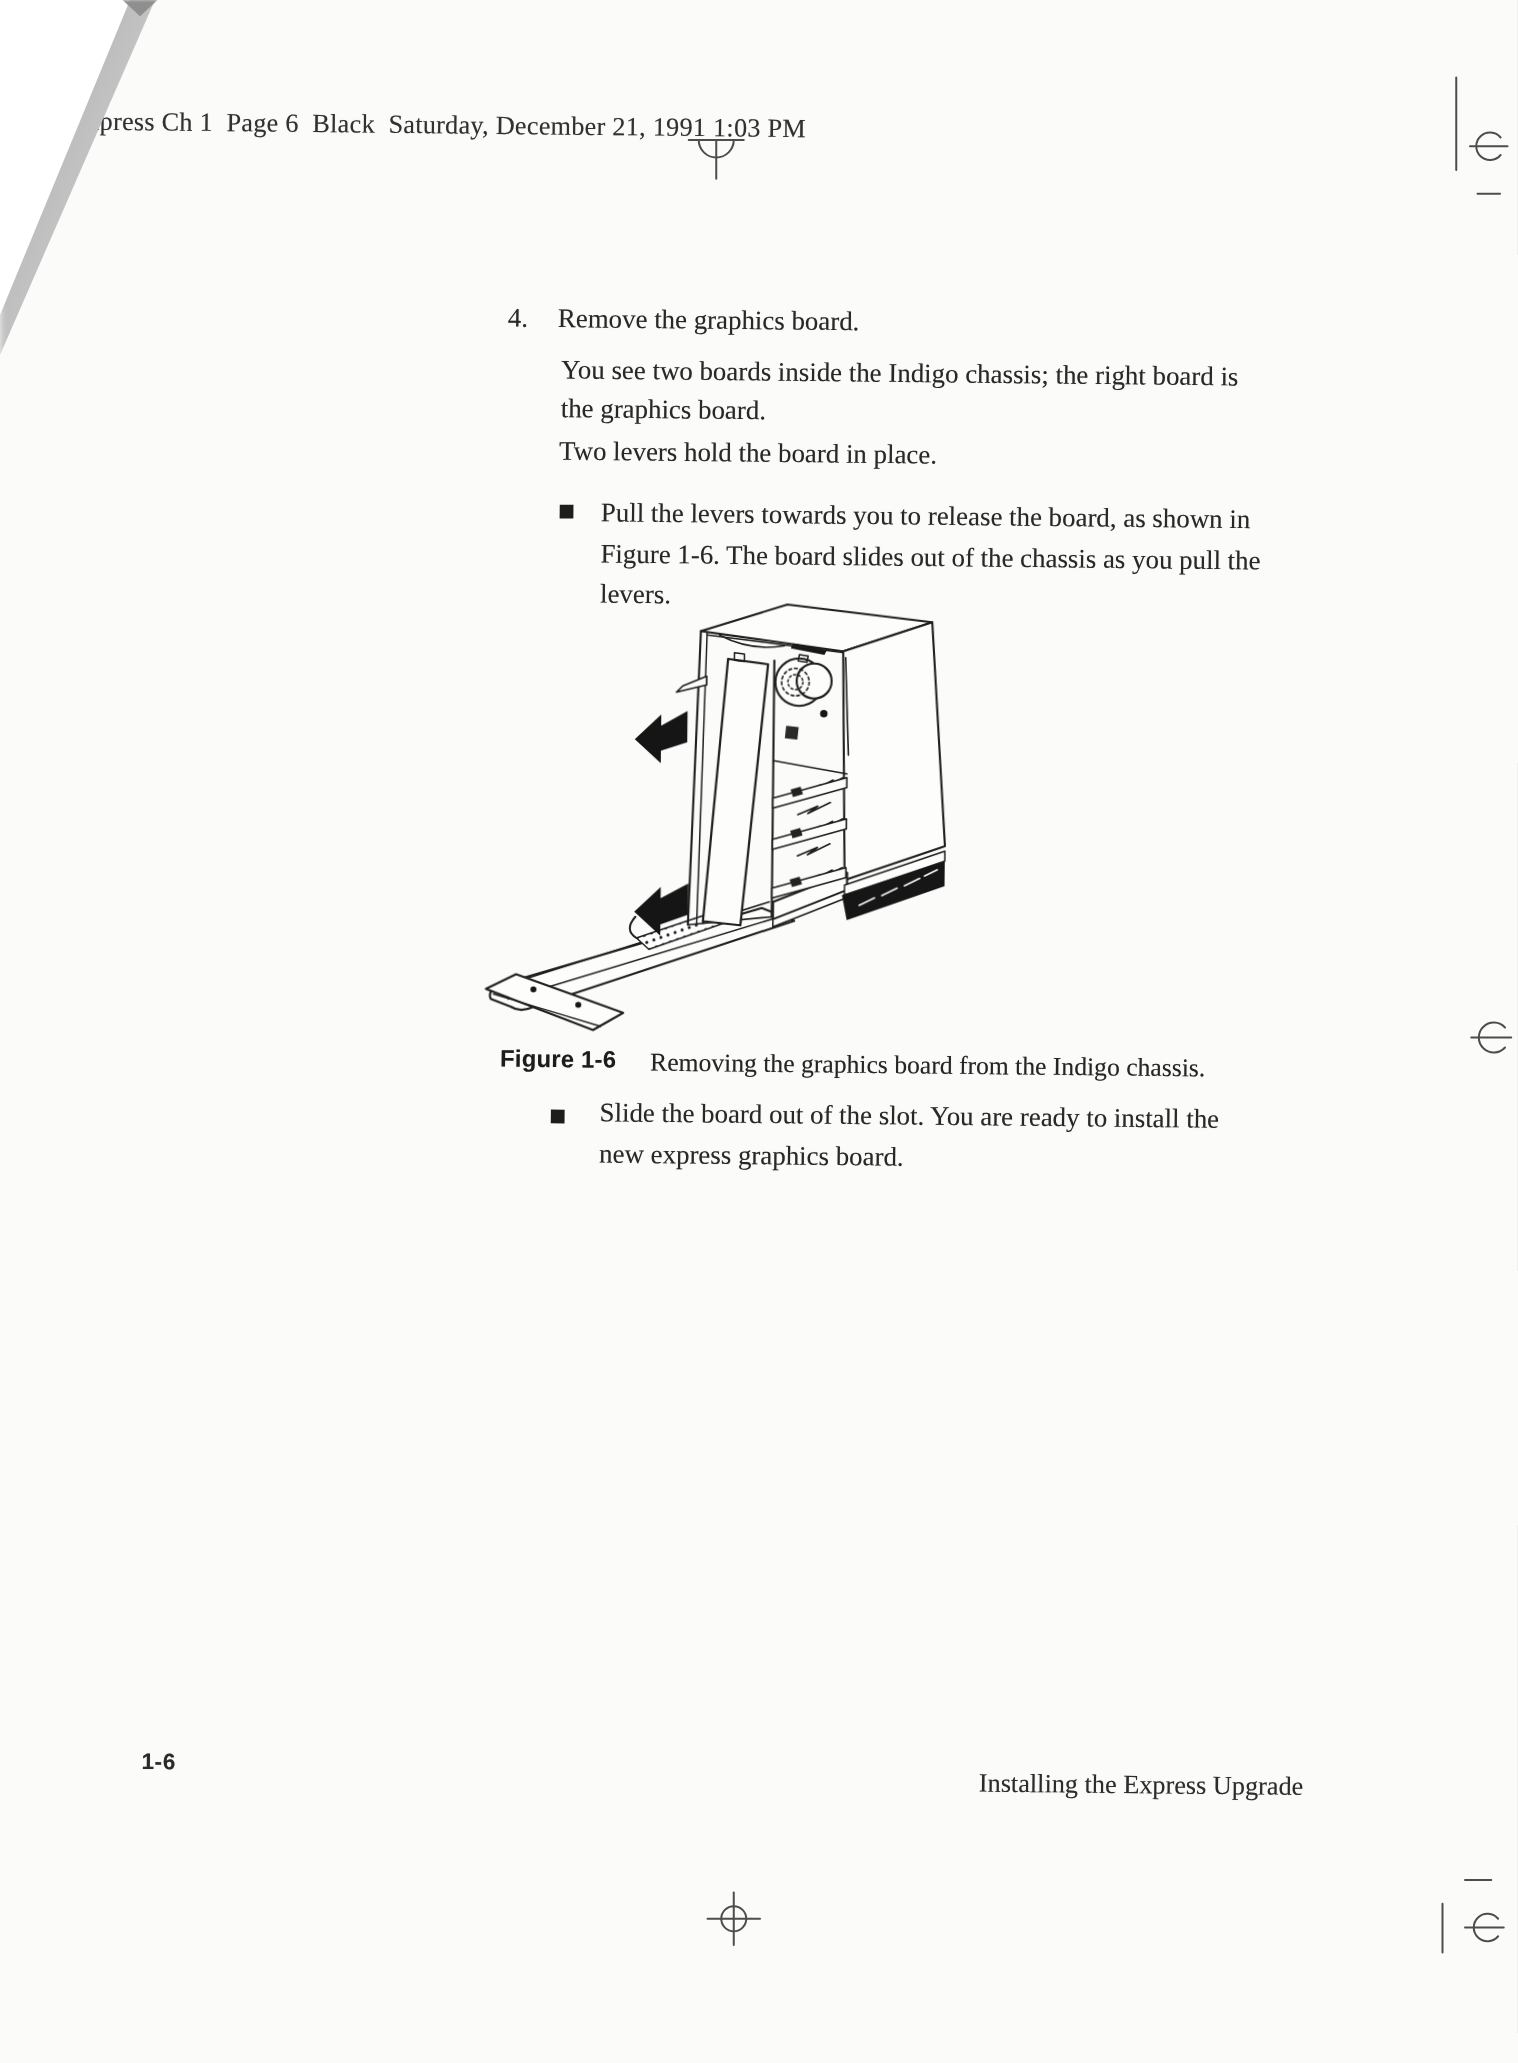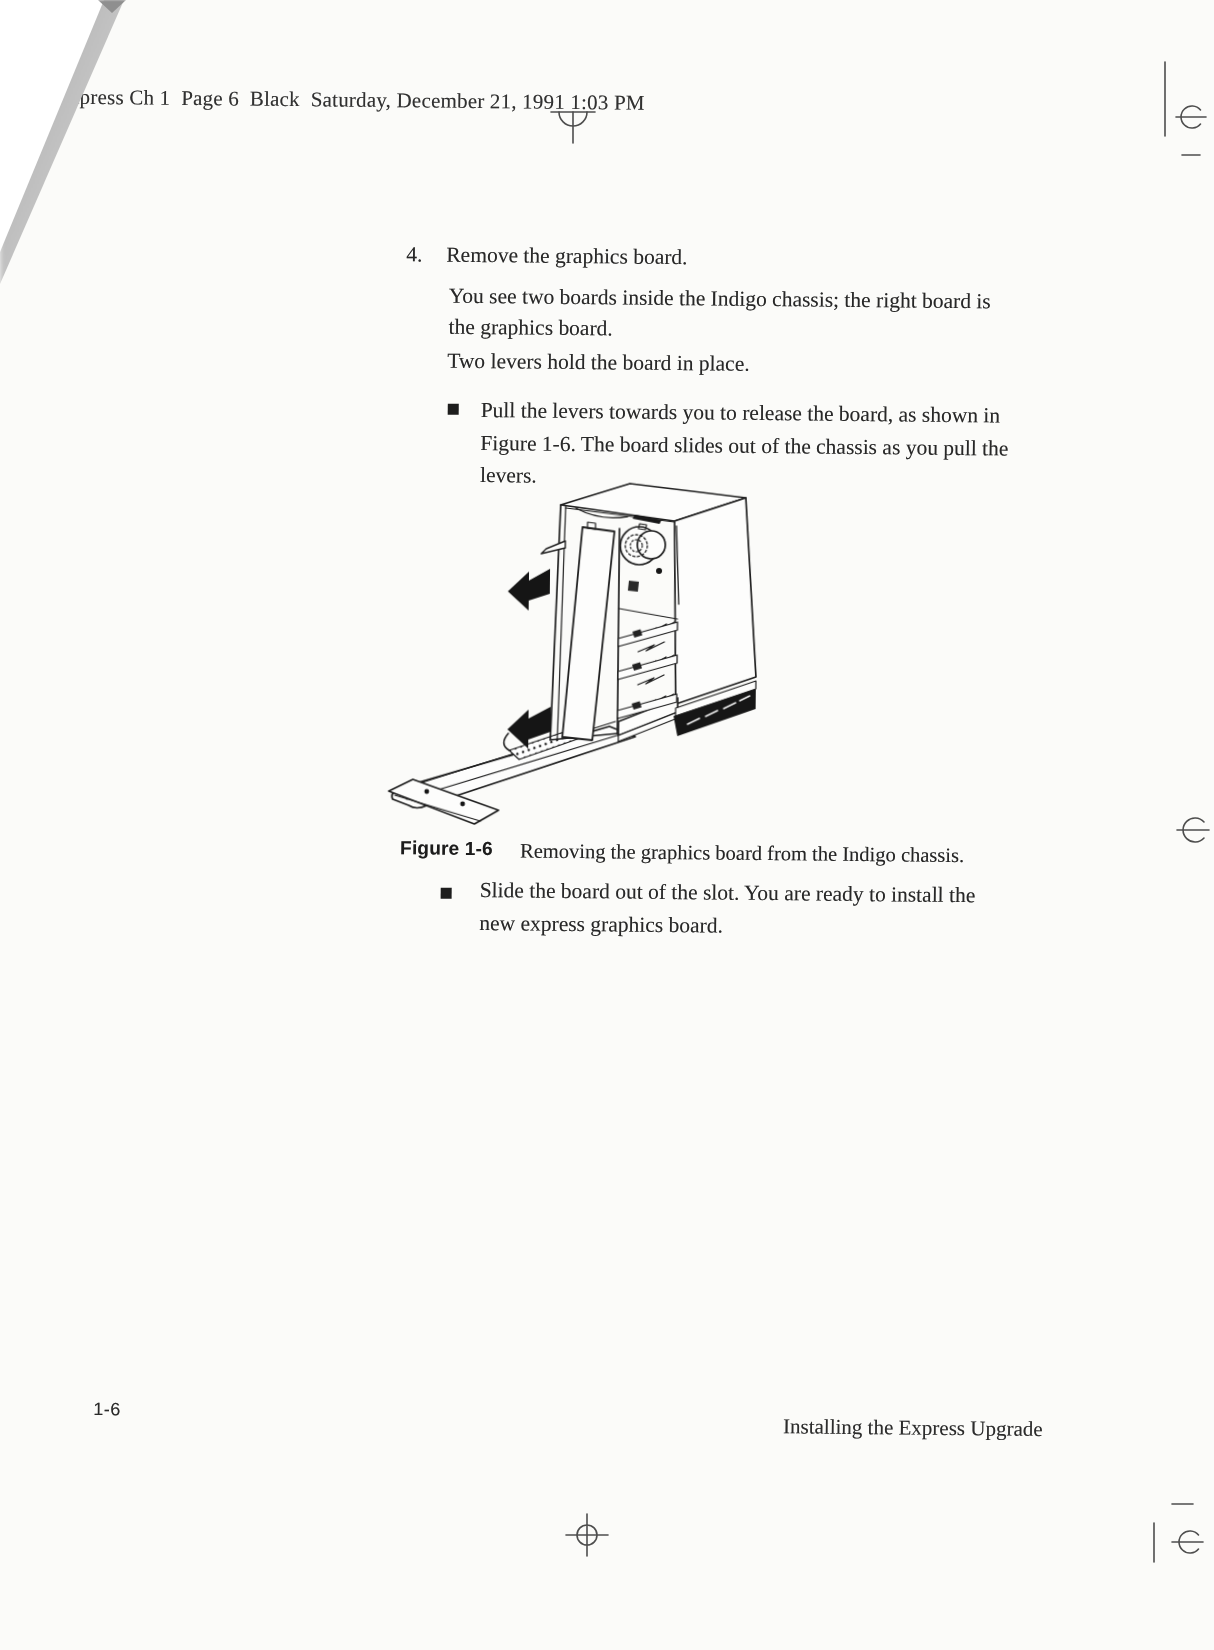--- a/index.html
+++ b/index.html
@@ -32,23 +32,23 @@
   .btx1{left:485px;top:389px;}
   .btx2{left:489px;top:869px;}
   .figure-svg{position:absolute;left:395px;top:449px;filter:blur(0.3px);}
   .figure-caption{position:absolute;left:409px;top:833px;white-space:nowrap;text-align:center;}
   .figure-label{
     font-family:"Liberation Sans","DejaVu Sans",sans-serif;
     font-weight:bold;font-size:19px;color:#1c1c1c;letter-spacing:.2px;
   }
   .caption-text{position:absolute;left:120px;top:1px;font-size:20.5px;color:#252525;}
   .footer-page-number{
-    position:absolute;left:108px;top:1398px;
+    position:absolute;left:128px;top:1398px;
     font-family:"Liberation Sans","DejaVu Sans",sans-serif;
-    font-weight:normal;font-size:18px;color:#2a2a2a;letter-spacing:.5px;
+    font-weight:bold;font-size:18px;color:#2a2a2a;letter-spacing:.5px;
   }
   .footer-book-title{
     position:absolute;left:798px;top:1406px;font-size:21px;color:#2c2c2c;white-space:nowrap;
   }
   .reg-marks{position:absolute;left:0;top:0;pointer-events:none;}
   
   .curl-shadow-band{
     position:absolute;left:0;top:0;width:300px;height:320px;z-index:5;
     clip-path:polygon(102px 0,124px 0,0 284px,0 244px);
     background:linear-gradient(113deg,#a7a7a7 0%,#d2d2d2 45%,#ececec 100%);

